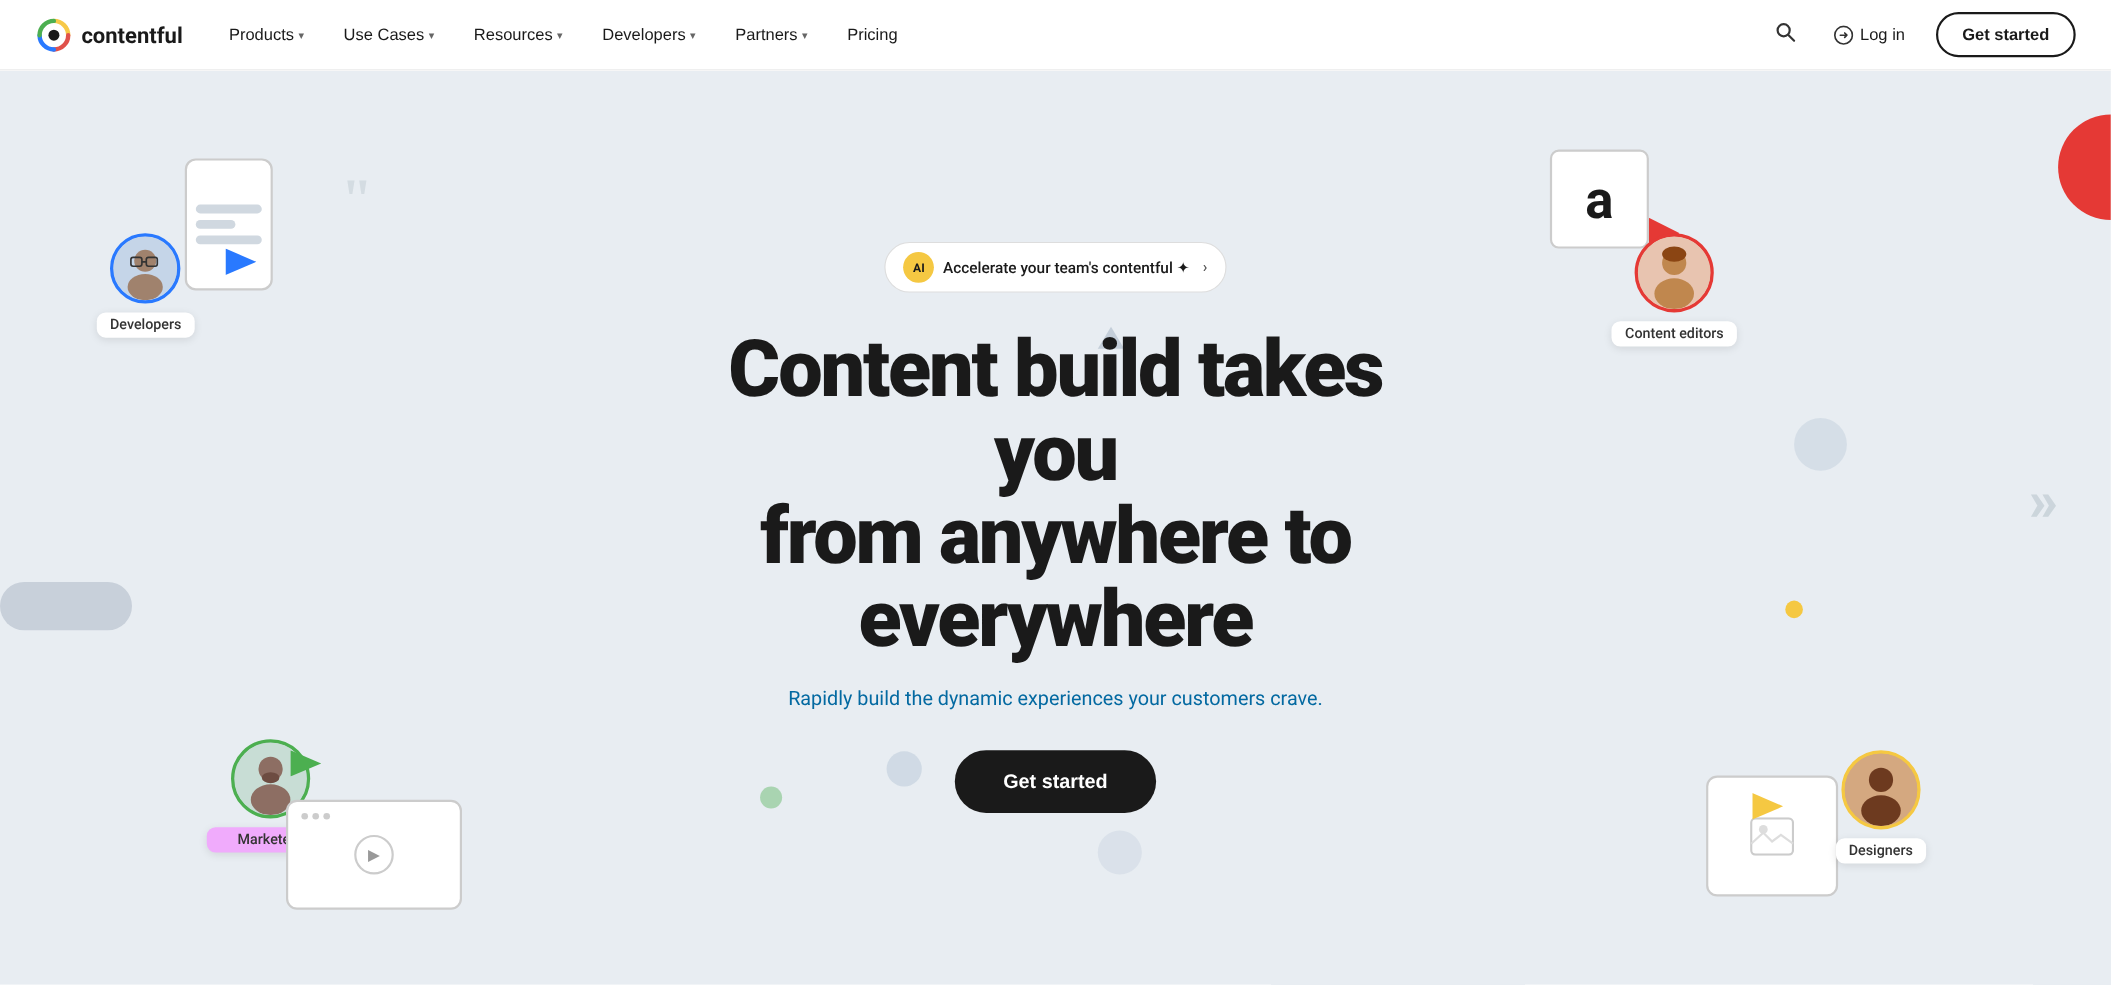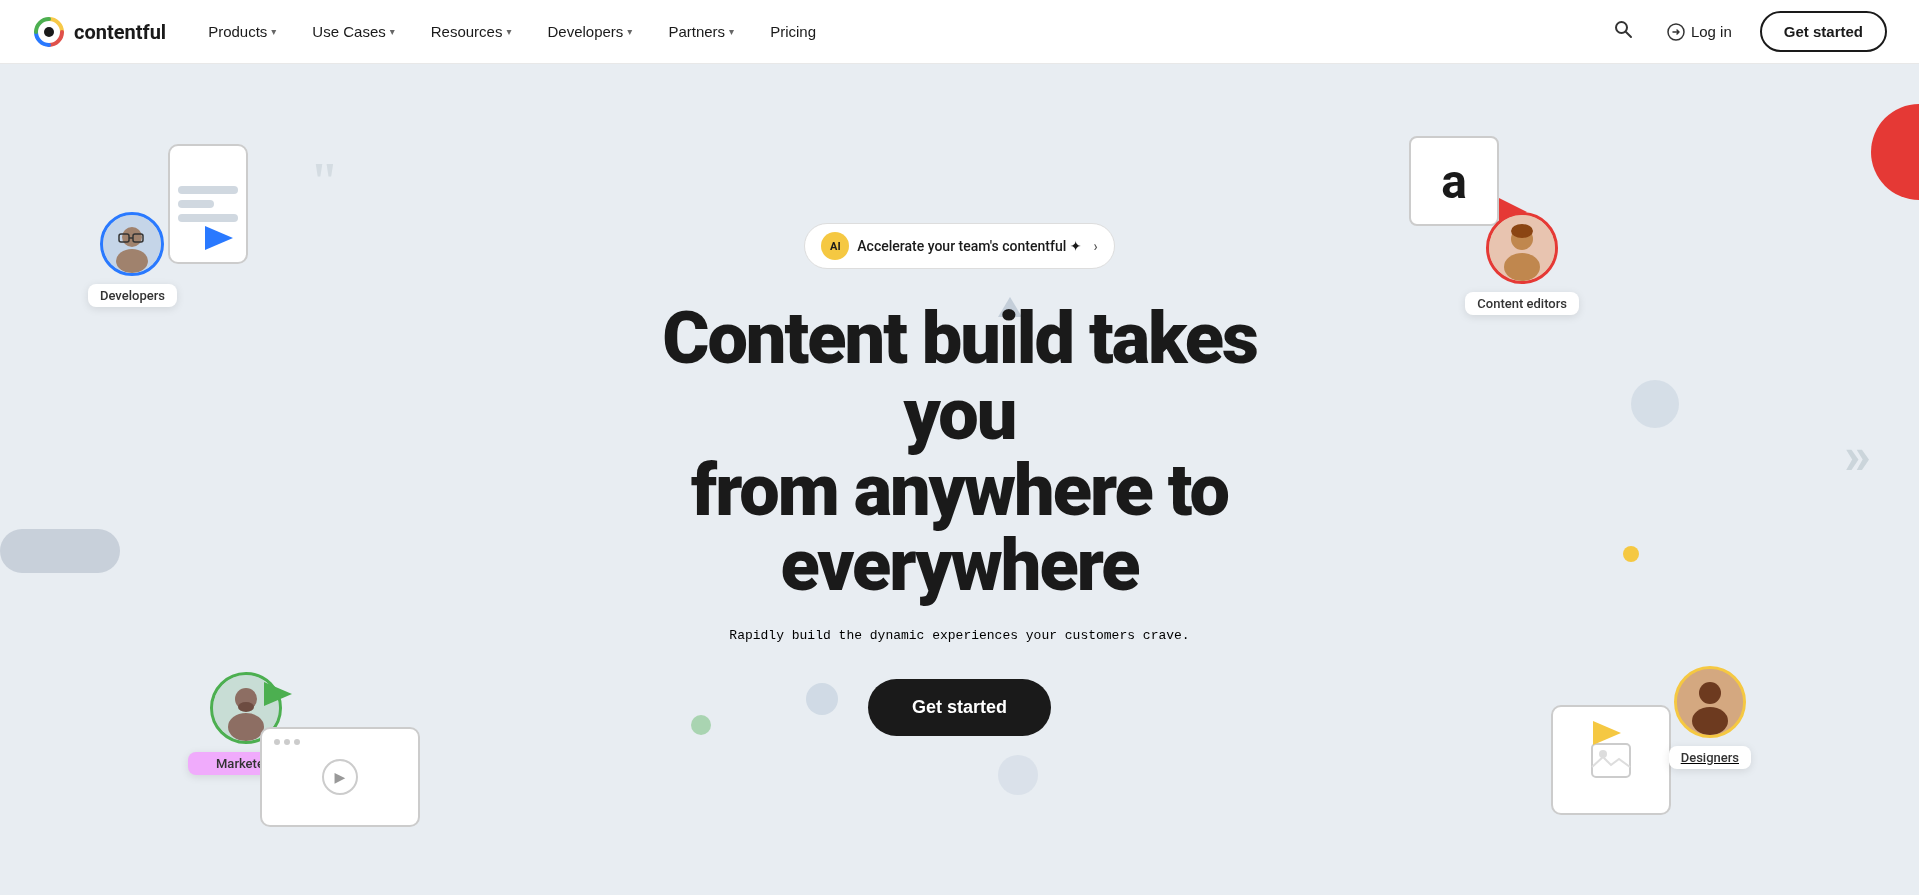--- a/index.html
+++ b/index.html
@@ -70,21 +70,21 @@
       display: flex; align-items: center; justify-content: center;
       font-size: 11px; font-weight: 700; color: #1a1a1a;
     }
     .ai-badge-arrow { font-size: 14px; color: #555; margin-left: 4px; }
     .hero-title {
       font-size: 72px; font-weight: 900; line-height: 1.05;
       color: #1a1a1a; margin-bottom: 24px;
       letter-spacing: -2px;
     }
     .hero-subtitle {
-      font-size: 13px; color: #000000; margin-bottom: 36px; font-weight: 400; font-family: Liberation Mono, monospace;
+      font-size: 18px; color: #0369a1; margin-bottom: 36px; font-weight: 400;
     }
     .hero-cta {
       background: #1a1a1a; color: #fff;
       font-size: 18px; font-weight: 600;
       padding: 18px 44px; border-radius: 40px; border: none; cursor: pointer;
     }
 
     
     
     .dev-card {
@@ -179,22 +179,22 @@
     .text-mockup {
       position: absolute; right: 420px; top: 72px;
       width: 90px; height: 90px;
       background: #fff; border: 2px solid #ccc; border-radius: 8px;
       display: flex; align-items: center; justify-content: center;
       font-size: 48px; color: #1a1a1a; font-weight: 700;
     }
 
     
     .des-card {
-      position: absolute; right: 168px; bottom: 126px;
-      display: flex; flex-direction: column; align-items: center; gap: 8px; text-decoration: underline;
+      position: absolute; right: 168px; bottom: 110px;
+      display: flex; flex-direction: column; align-items: center; gap: 8px;
     }
     .des-avatar {
       width: 72px; height: 72px; border-radius: 50%;
       border: 3px solid #f5c842;
       overflow: hidden;
       background: #d4a880;
       display: flex; align-items: center; justify-content: center;
       font-size: 32px;
     }
     .des-label {

